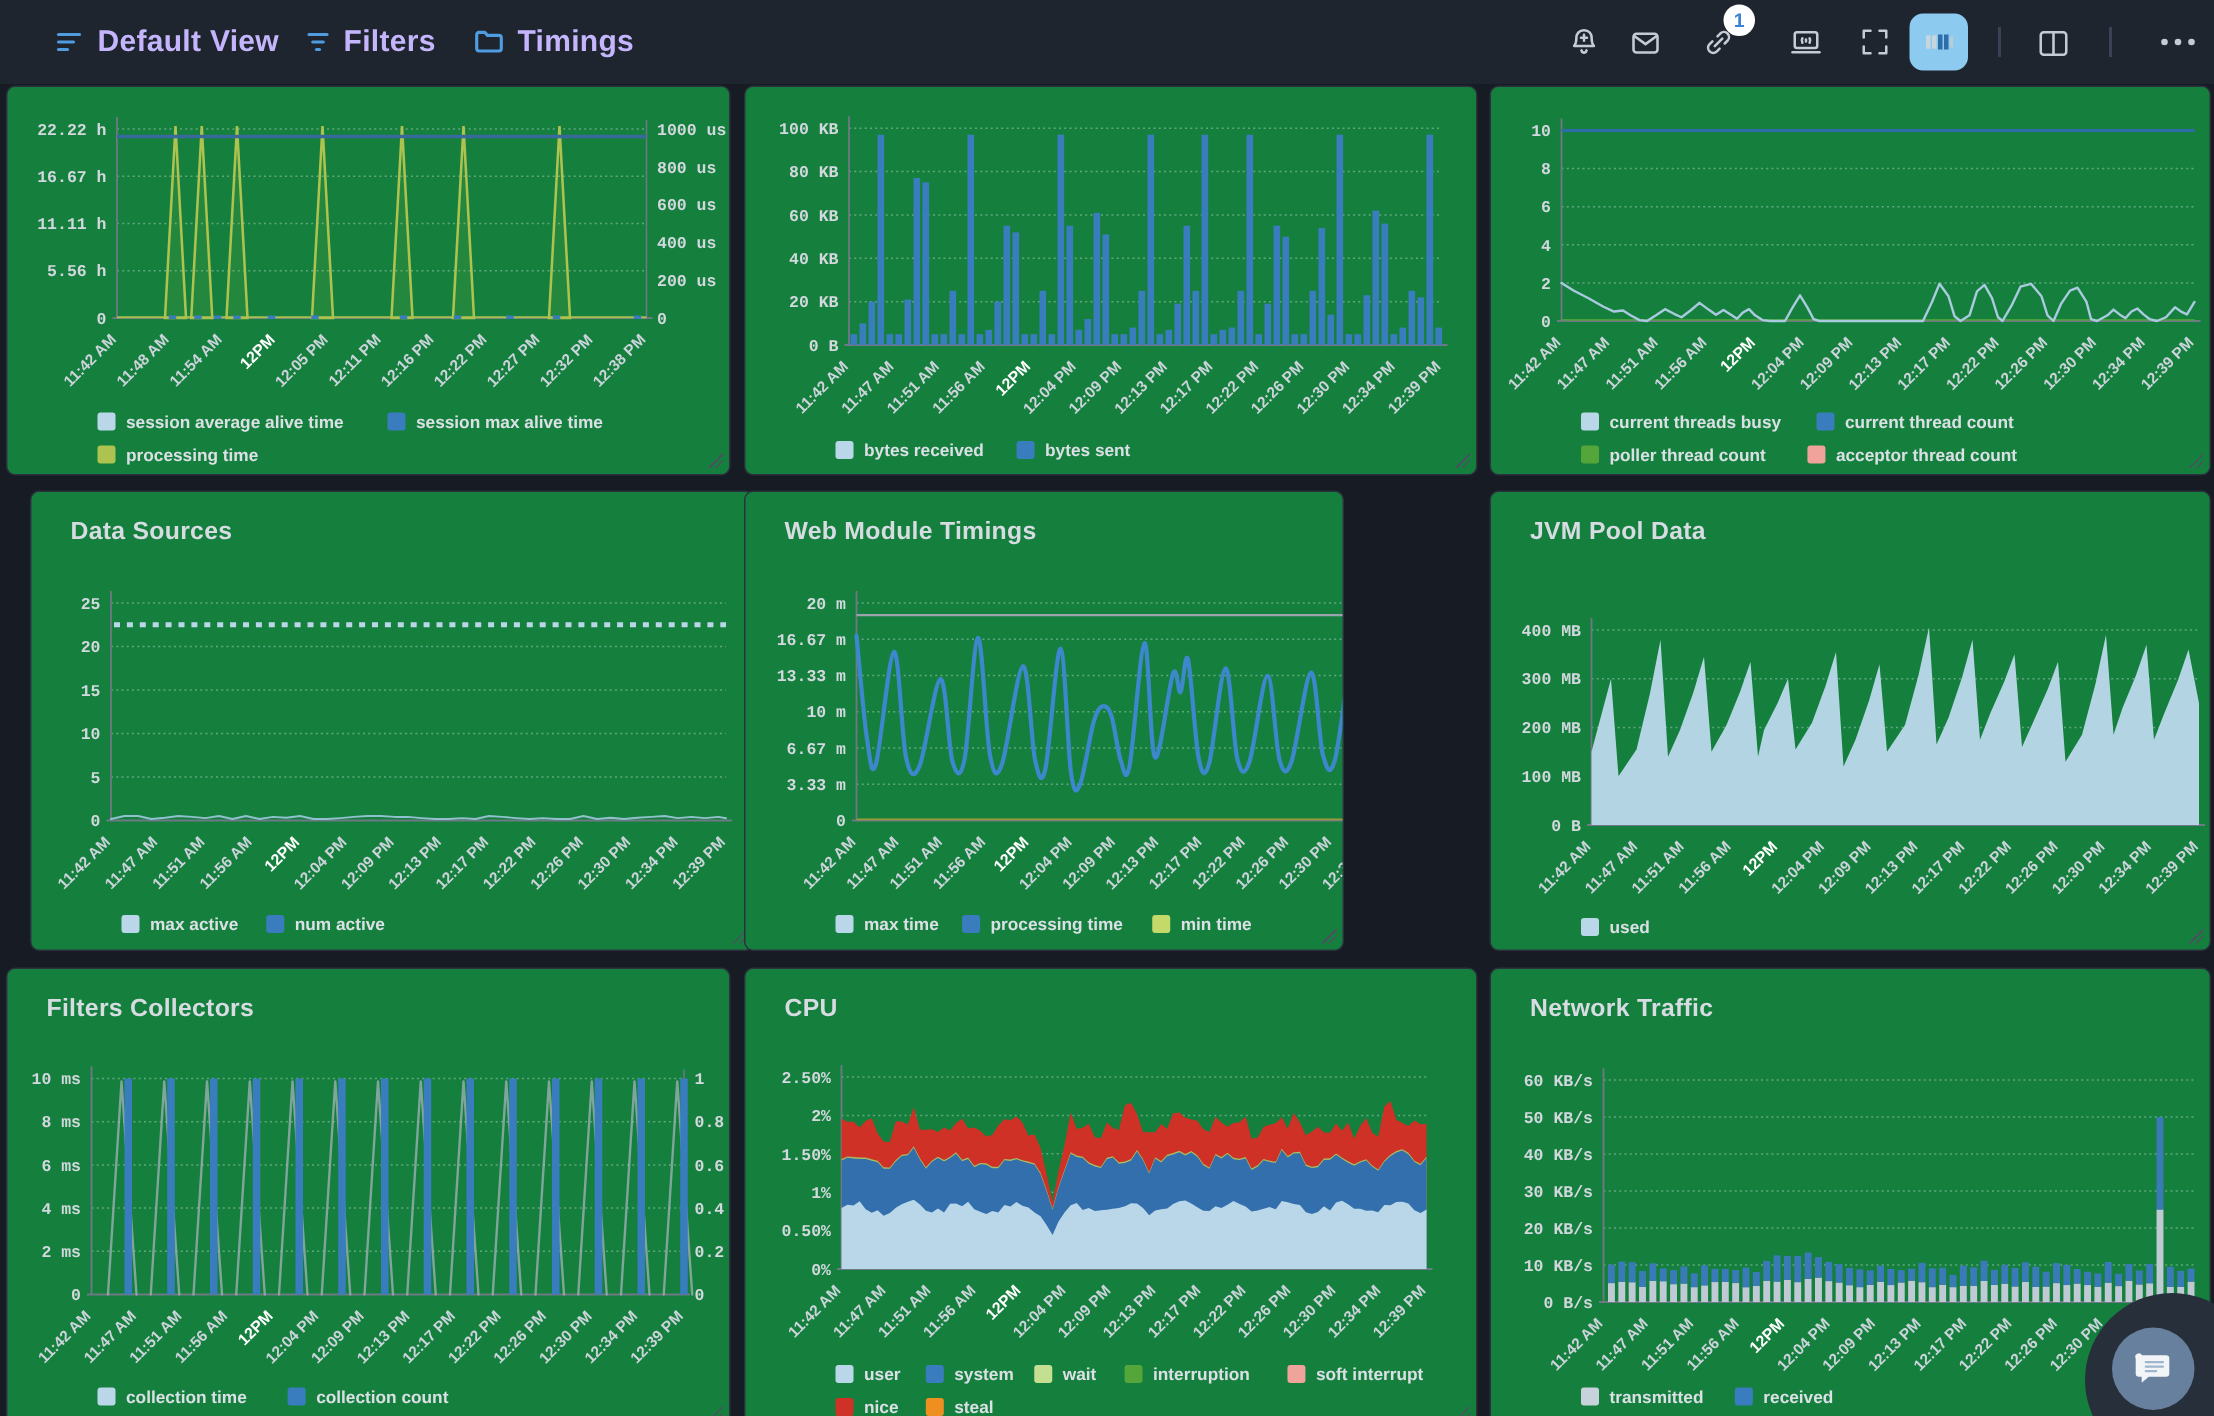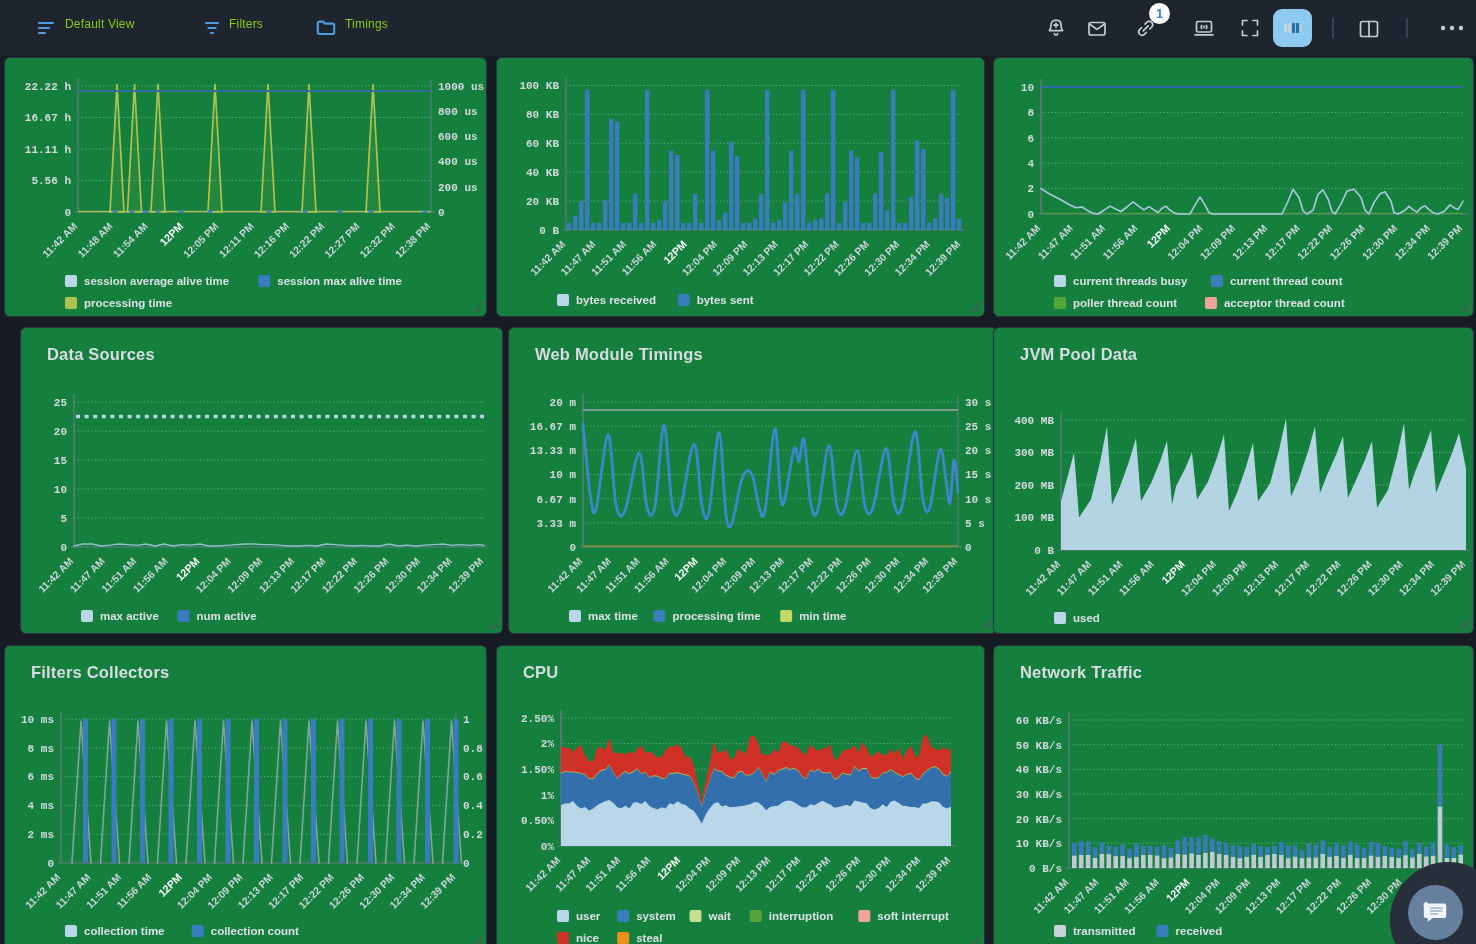--- a/index.html
+++ b/index.html
@@ -1,18 +1,18 @@
 <!DOCTYPE html>
 <html><head><meta charset="utf-8"><title>Dashboard</title>
 <style>
 *{margin:0;padding:0;box-sizing:border-box}
 html,body{width:1476px;height:944px;overflow:hidden;background:#161b24;
   font-family:"Liberation Sans",sans-serif}
 .tbar{position:absolute;left:0;top:0;width:1476px;height:56px;background:#1f252f}
-.tl{position:absolute;top:17px;font-size:12px;font-weight:400;color:#84cc16;letter-spacing:.2px}
+.tl{position:absolute;top:17px;font-size:20px;font-weight:700;color:#c4b5fd;letter-spacing:.2px}
 .ab{position:absolute}
 .badge{position:absolute;left:1149px;top:3px;width:21px;height:21px;border-radius:50%;
   background:#fff;color:#3b82d4;font-size:13px;font-weight:700;text-align:center;line-height:21px}
 .eqbtn{position:absolute;left:1273px;top:9px;width:39px;height:38px;border-radius:9px;
   background:#8ccaef;display:flex;align-items:center;justify-content:center}
 .vsep{position:absolute;top:18px;width:1.5px;height:20px;background:#3a4356}
 .panel{position:absolute;background:#15803d;border:1px solid #2b323e;border-radius:6px;overflow:hidden}
 .ptitle{position:absolute;left:26px;top:17px;font-size:16.5px;font-weight:600;color:#d7dce2;letter-spacing:.2px}
 .yl{font:700 11px "Liberation Mono",monospace;fill:#d3d8df}
 .xl{font:700 10.3px "Liberation Sans",sans-serif;fill:#ccd3dc}
@@ -347,21 +347,21 @@
       <text transform="rotate(-45 399.9 234)" x="399.9" y="234" text-anchor="end" class="xl">12:30 PM</text>
       <text transform="rotate(-45 431.5 234)" x="431.5" y="234" text-anchor="end" class="xl">12:34 PM</text>
       <text transform="rotate(-45 463.0 234)" x="463.0" y="234" text-anchor="end" class="xl">12:39 PM</text>
       <rect x="60" y="282" width="12" height="12" rx="2" fill="#b9d7e8"></rect>
       <text x="79" y="292.2" class="lg">max active</text>
       <rect x="156.5" y="282" width="12" height="12" rx="2" fill="#3a7dbf"></rect>
       <text x="175.5" y="292.2" class="lg">num active</text>
     </svg>
     <div class="rsz"></div>
   </div>
-<div class="panel" style="left:508px;top:327px;width:489px;height:307px">
+<div class="panel" style="left:496px;top:327px;width:400px;height:307px">
     <div class="ptitle">Web Module Timings</div>
     <svg width="489" height="307" viewBox="0 0 489 307" style="position:absolute;left:0;top:0">
       <line x1="74" y1="74.0" x2="449" y2="74.0" stroke="rgba(226,232,240,0.38)" stroke-width="1" stroke-dasharray="1.3 2.2"></line>
       <text x="67" y="77.8" text-anchor="end" class="yl">20 m</text>
       <line x1="74" y1="98.2" x2="449" y2="98.2" stroke="rgba(226,232,240,0.38)" stroke-width="1" stroke-dasharray="1.3 2.2"></line>
       <text x="67" y="102.0" text-anchor="end" class="yl">16.67 m</text>
       <line x1="74" y1="122.3" x2="449" y2="122.3" stroke="rgba(226,232,240,0.38)" stroke-width="1" stroke-dasharray="1.3 2.2"></line>
       <text x="67" y="126.1" text-anchor="end" class="yl">13.33 m</text>
       <line x1="74" y1="146.5" x2="449" y2="146.5" stroke="rgba(226,232,240,0.38)" stroke-width="1" stroke-dasharray="1.3 2.2"></line>
       <text x="67" y="150.3" text-anchor="end" class="yl">10 m</text>

